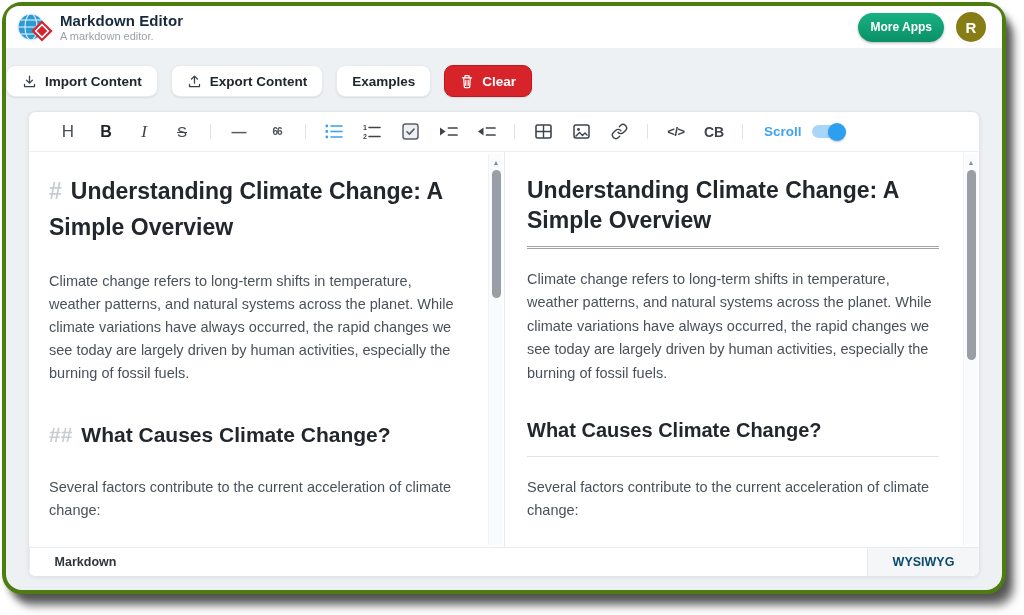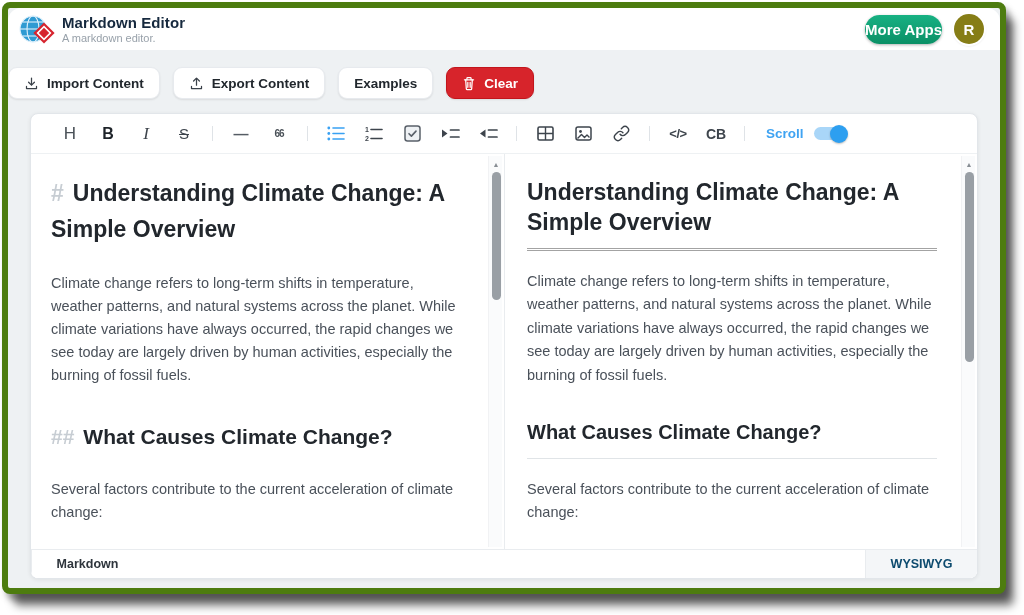--- a/index.html
+++ b/index.html
@@ -1,34 +1,34 @@
 <!DOCTYPE html>
 <html><head>
 <meta charset="utf-8">
 <style>
   * { box-sizing: border-box; margin: 0; padding: 0; }
   html,body { width:1024px; height:615px; overflow:hidden; }
   body { background:#fff; font-family:"Liberation Sans", sans-serif; position:relative; }
 
   .window {
     position:absolute; left:2px; top:2px; width:1004px; height:592px;
-    background:#eef1f3; border:6px solid #4d7c0f; border-radius:8px;
+    background:#eef1f3; border:4px solid #4d7c0f; border-radius:20px;
     box-shadow: 10px 14px 8px -2px rgba(0,0,0,.50), 4px 6px 6px rgba(0,0,0,.35);
     display:flex; flex-direction:column;
   }
 
   
   .header { height:42px; background:#fff; border-radius:13px 13px 0 0;
     display:flex; align-items:center; padding:0 16px 0 10px; flex:0 0 auto; }
   .logo { width:38px; height:36px; margin-right:6px; }
   .title-wrap { display:flex; flex-direction:column; }
   .app-title { font-size:15px; font-weight:700; color:#16293e; letter-spacing:.1px; }
   .app-sub { font-size:11px; color:#98a1aa; margin-top:1px; }
   .more-apps { margin-left:auto; background:linear-gradient(180deg,#17b183,#0b9066);
-    color:#fff; font-weight:700; font-size:15px; height:29px; padding:0 0;
+    color:#fff; font-weight:700; font-size:12px; height:29px; padding:0 12px;
     border:none; border-radius:15px; box-shadow:0 1px 3px rgba(0,0,0,.3); cursor:pointer;
     font-family:"Liberation Sans", sans-serif; }
   .avatar { width:30px; height:30px; border-radius:50%; background:#867d16; color:#fff;
     font-weight:700; font-size:15px; display:flex; align-items:center; justify-content:center;
     margin-left:12px; box-shadow:0 0 0 2px #fff, 0 1px 3px rgba(0,0,0,.3); cursor:pointer; }
 
   
   .actions { display:flex; justify-content:flex-start; gap:13px; padding:17px 30px 0 0; flex:0 0 auto; }
   .btn { display:flex; align-items:center; gap:8px; background:#fff; border:1px solid #e7eaee;
     box-shadow:0 1px 2px rgba(0,0,0,.09); border-radius:9px; height:32px; padding:0 15px;

